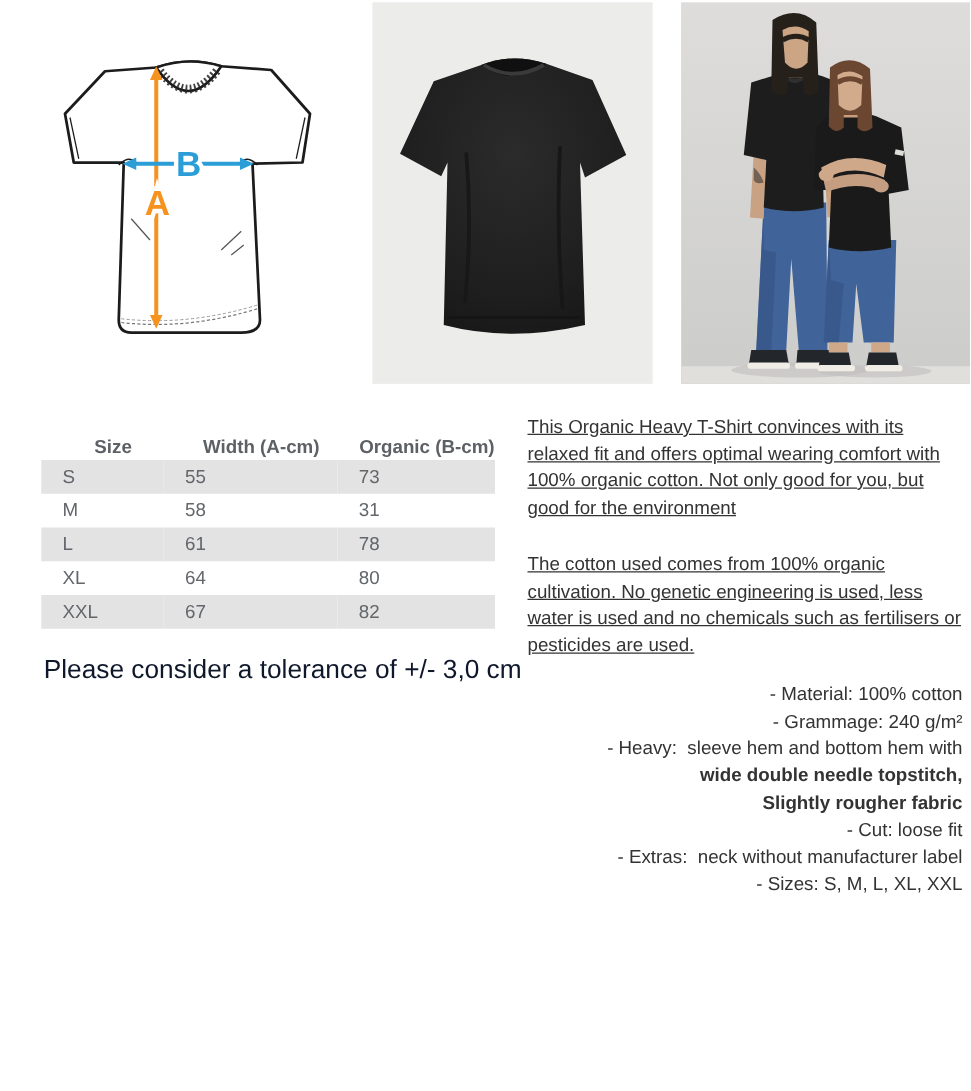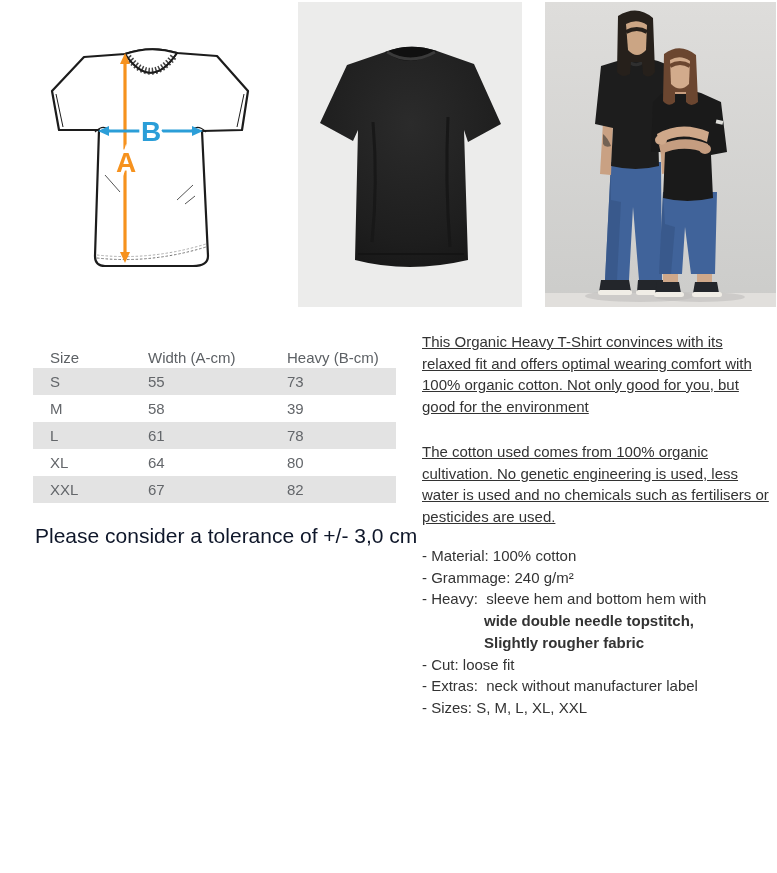--- a/index.html
+++ b/index.html
@@ -19,41 +19,41 @@
   .models-wrap    { left: 545px; width: 231px; background: #d9d8d6; }
   .gallery-item svg { display: block; width: 100%; height: 100%; }
 
   
   .size-table {
     position: absolute; left: 33px; top: 345px; width: 363px;
     border-collapse: collapse;
     font-size: 15px; color: #63666a;
   }
   .size-table th {
-    font-weight: 400; text-align: left; color: #5d6165;
+    font-weight: 700; text-align: center; color: #5d6165;
     padding: 3px 0 1px 17px; height: 23px;
   }
   .size-table td { padding: 0 0 0 17px; height: 27px; }
   .size-table tbody tr:nth-child(odd) { background: #e3e3e3; }
   .col-size { width: 98px; } .col-width { width: 139px; } .col-length { width: 126px; }
 
   
   .tolerance {
     position: absolute; left: 35px; top: 524px;
     font-size: 21px; color: #0f172a;
   }
 
   
   .description {
     position: absolute; left: 422px; top: 331px; width: 348px;
     font-size: 15px; line-height: 21.5px; color: #333333;
   }
   .description p { margin: 0; text-decoration: underline; }
   .description p + p { margin-top: 24px; }
-  .details-list { margin-top: 18px; }
+  .details-list { margin-top: 18px; text-align: right; }
   .detail-line { white-space: pre-wrap; line-height: 21.7px; }
   .detail-line.indent { padding-left: 62px; font-weight: bold; }
 </style>
 </head>
 <body>
 
 <div class="stage">
 
   <div class="gallery-item diagram-wrap">
     <svg viewBox="0 0 245 308">
@@ -188,33 +188,33 @@
   <table class="size-table">
     <colgroup>
         <col class="col-size">
         <col class="col-width">
         <col class="col-length">
       </colgroup>
     <thead>
       <tr>
         <th>Size</th>
         <th>Width (A-cm)</th>
-        <th>Heavy (B-cm)</th>
+        <th>Organic (B-cm)</th>
       </tr>
     </thead>
     <tbody>
       <tr>
         <td>S</td>
         <td>55</td>
         <td>73</td>
       </tr>
       <tr>
         <td>M</td>
         <td>58</td>
-        <td>39</td>
+        <td>31</td>
       </tr>
       <tr>
         <td>L</td>
         <td>61</td>
         <td>78</td>
       </tr>
       <tr>
         <td>XL</td>
         <td>64</td>
         <td>80</td>

